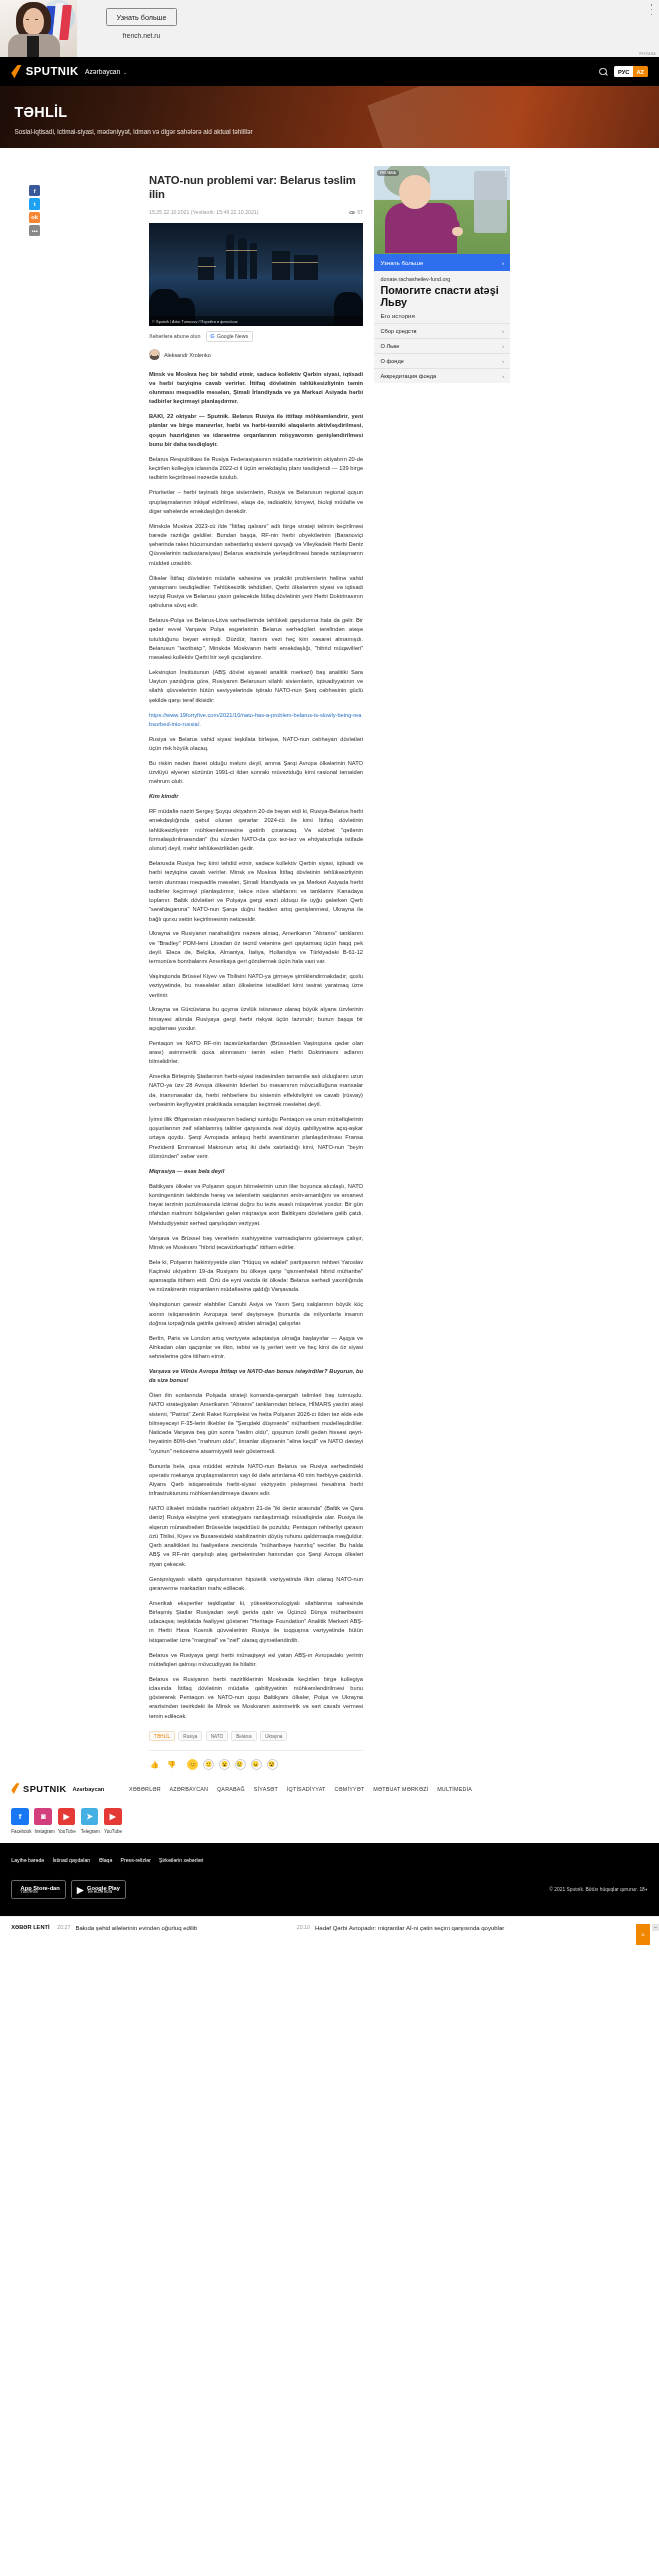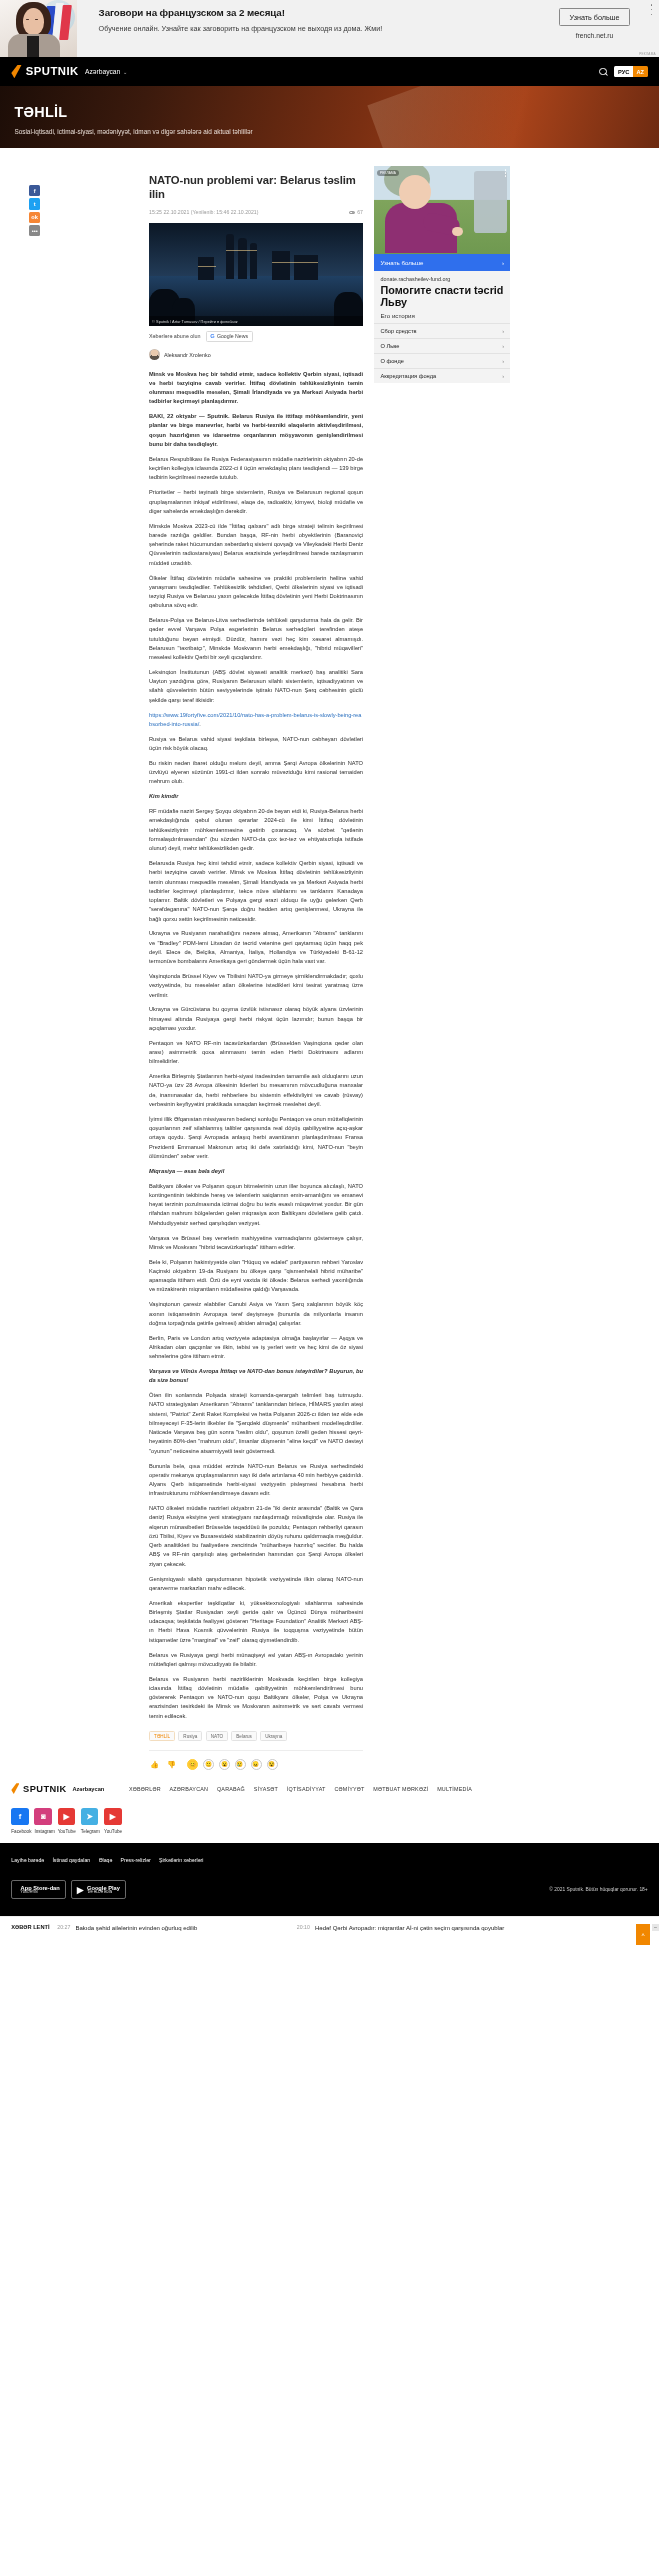--- a/index.html
+++ b/index.html
@@ -195,24 +195,20 @@
     <div class="globe"></div>
     <div class="flagB"></div>
       <div class="flagW"></div>
       <div class="flagR"></div>
     <div class="head"></div>
       <div class="face"></div>
     <div class="eye1"></div>
       <div class="eye2"></div>
     <div class="body"></div>
       <div class="blouse"></div>
-  </div>
-  <div class="topad-txt">
-    <div class="topad-title">Заговори на французском за 2 месяца!</div>
-    <div class="topad-sub">Обучение онлайн. Узнайте как заговорить на французском не выходя из дома. Жми!</div>
   </div>
   <div class="topad-right">
     <button class="topad-btn">Узнать больше</button>
     <div class="topad-url">french.net.ru</div>
   </div>
   <div class="topad-kebab">
       <i></i>
       <i></i>
       <i></i>
     </div>
@@ -380,21 +376,21 @@
             <i></i>
             <i></i>
           </div>
       </div>
       <div class="sb-ad-label">РЕКЛАМА</div>
       <div class="sb-ad-cta">
         <span>Узнать больше</span>
         <span>›</span>
       </div>
       <div class="sb-ad-url">donate.rachasheilev-fund.org</div>
-      <div class="sb-ad-h">Помогите спасти təcrid Льву</div>
+      <div class="sb-ad-h">Помогите спасти atəşi Льву</div>
       <div class="sb-ad-s">Его история</div>
       <div class="sb-links" id="sb-links">
           <div class="sb-link">
             <span>Сбор средств</span>
             <span class="ch">›</span>
           </div>
           <div class="sb-link">
             <span>О Льве</span>
             <span class="ch">›</span>
           </div>

